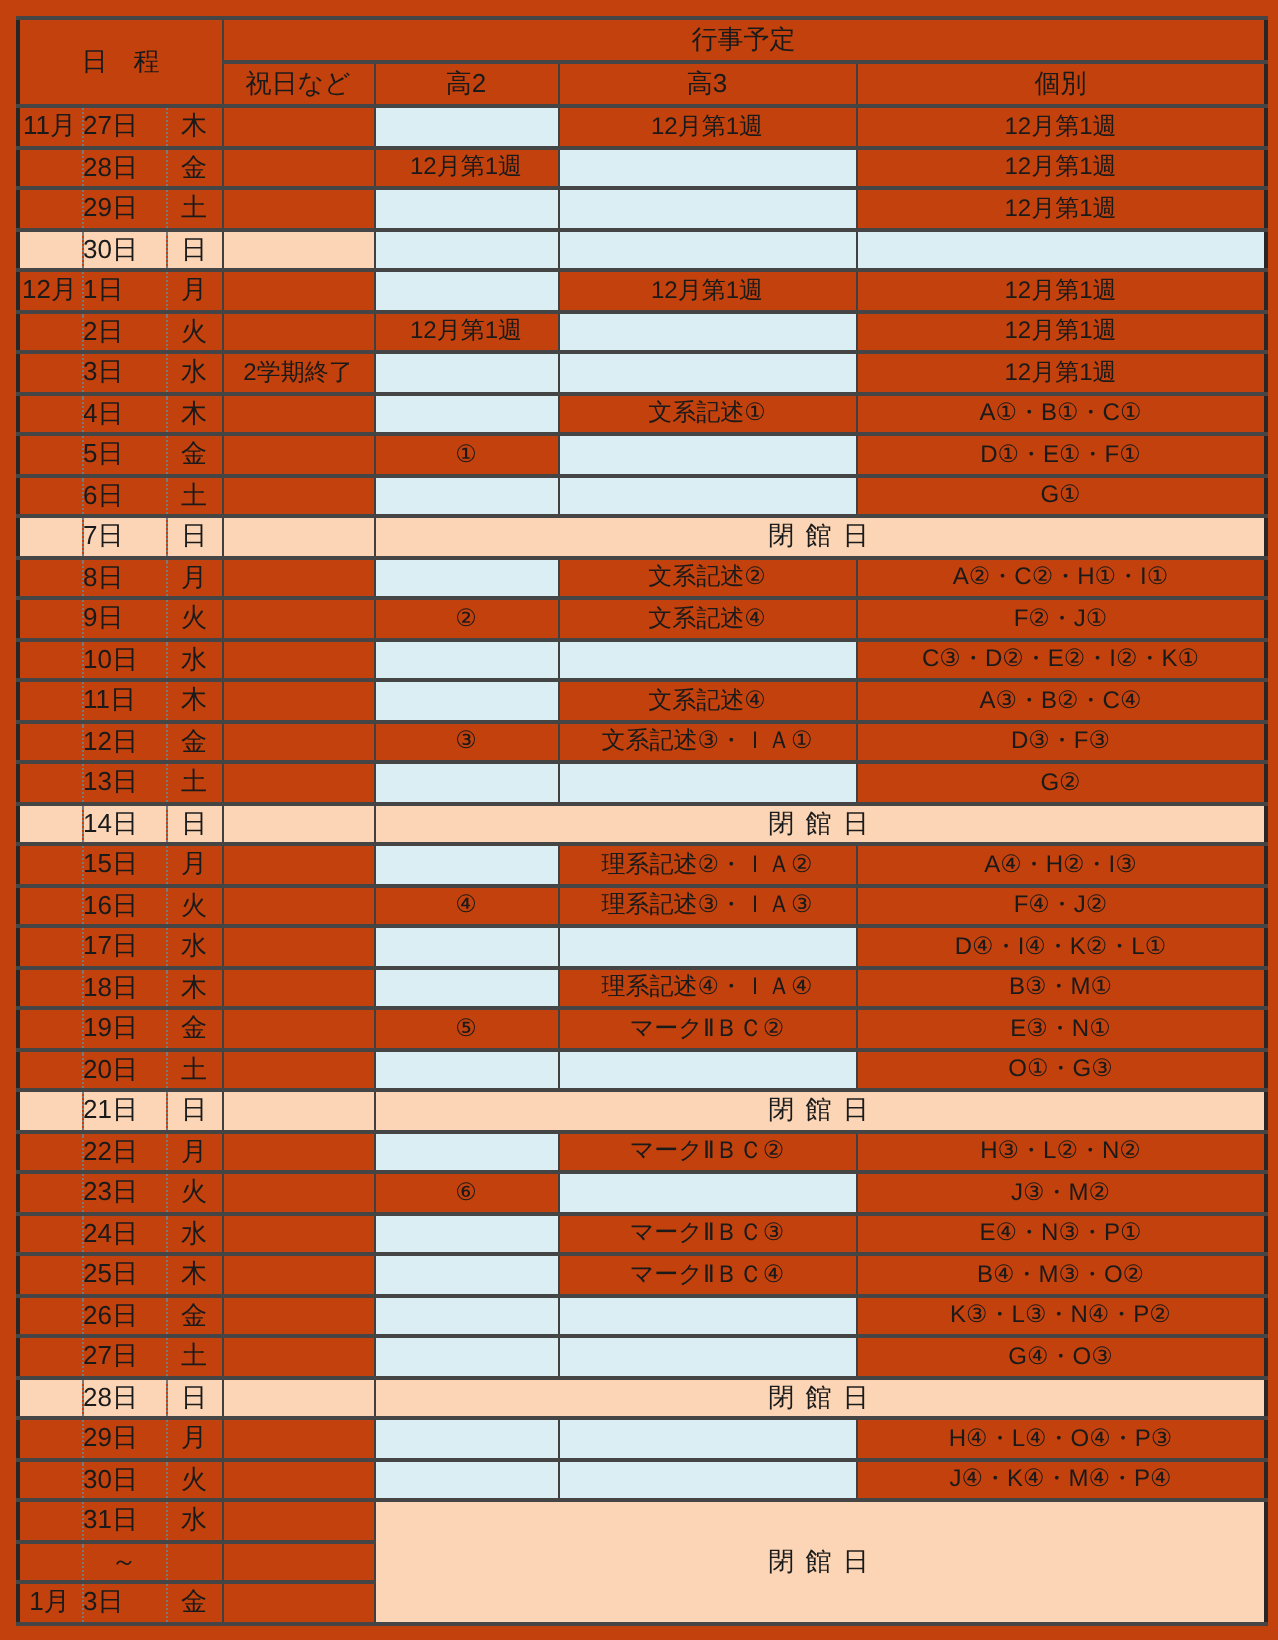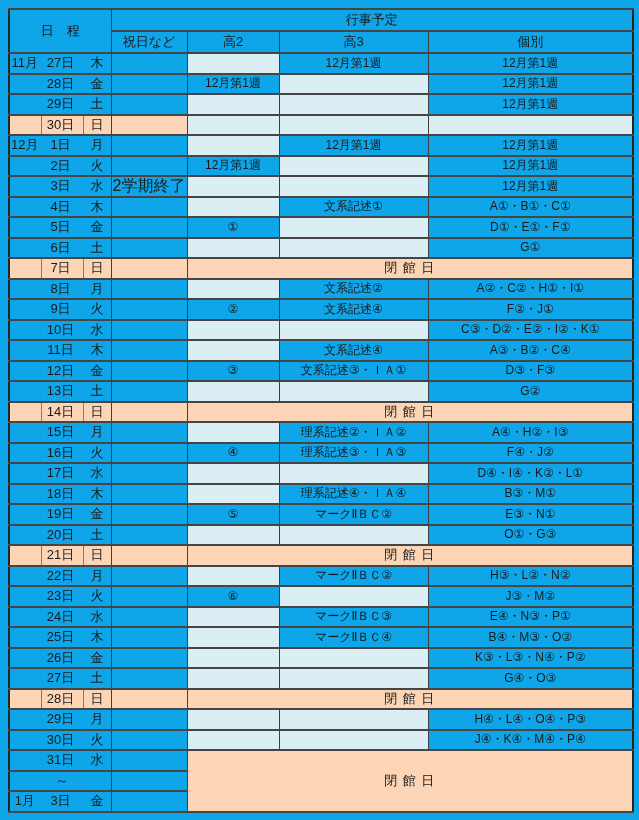--- a/index.html
+++ b/index.html
@@ -1,19 +1,19 @@
 <!DOCTYPE html>
 <html><head>
 <meta charset="utf-8">
 <style>
   html,body{margin:0;padding:0;background:#ffffff;}
   .sheet{
     position:relative;
     width:639px;height:820px;
-    background:#0ea5e9;
+    background:#c2410c;
     font-family:"Liberation Sans","DejaVu Sans",sans-serif;
     color:#1a1a1a;
   }
   table.sched{
     position:absolute;left:8px;top:8px;
     width:624px;
     border-collapse:collapse;
     table-layout:fixed;
     border:2px solid #262626;
   }
@@ -30,27 +30,27 @@
     vertical-align:middle;
     overflow:hidden;
     white-space:nowrap;
     font-weight:normal;
   }
   .sched thead tr.h1{height:22px;}
   .sched thead tr.h2{height:22px;}
   .sched tbody tr{height:20.5px;}
   .sched th{font-size:13px;}
   td.m{text-align:center;padding-right:1px;font-size:13px;border-right:1px dotted #7a7a7a;}
-  td.d{text-align:center;padding-right:3px;font-size:13px;border-left:1px dotted #7a7a7a;border-right:1px dotted #7a7a7a;}
+  td.d{text-align:left;padding-right:3px;font-size:13px;border-left:1px dotted #7a7a7a;border-right:1px dotted #7a7a7a;}
   td.w{font-size:13px;border-left:1px dotted #7a7a7a;}
   td.c{text-align:center;padding-right:0;}
   .orange{background:#FBD5B5;}
   .blue{background:#DAEEF3;}
   td.closed{font-weight:normal;font-size:13px;letter-spacing:1px;}
-  td.hol{font-size:16px;}
+  td.hol{font-size:12px;}
 </style>
 </head>
 <body>
 
 <div class="sheet">
   <table class="sched">
     <colgroup>
       <col style="width:32px">
         <col style="width:42px">
         <col style="width:28px">

